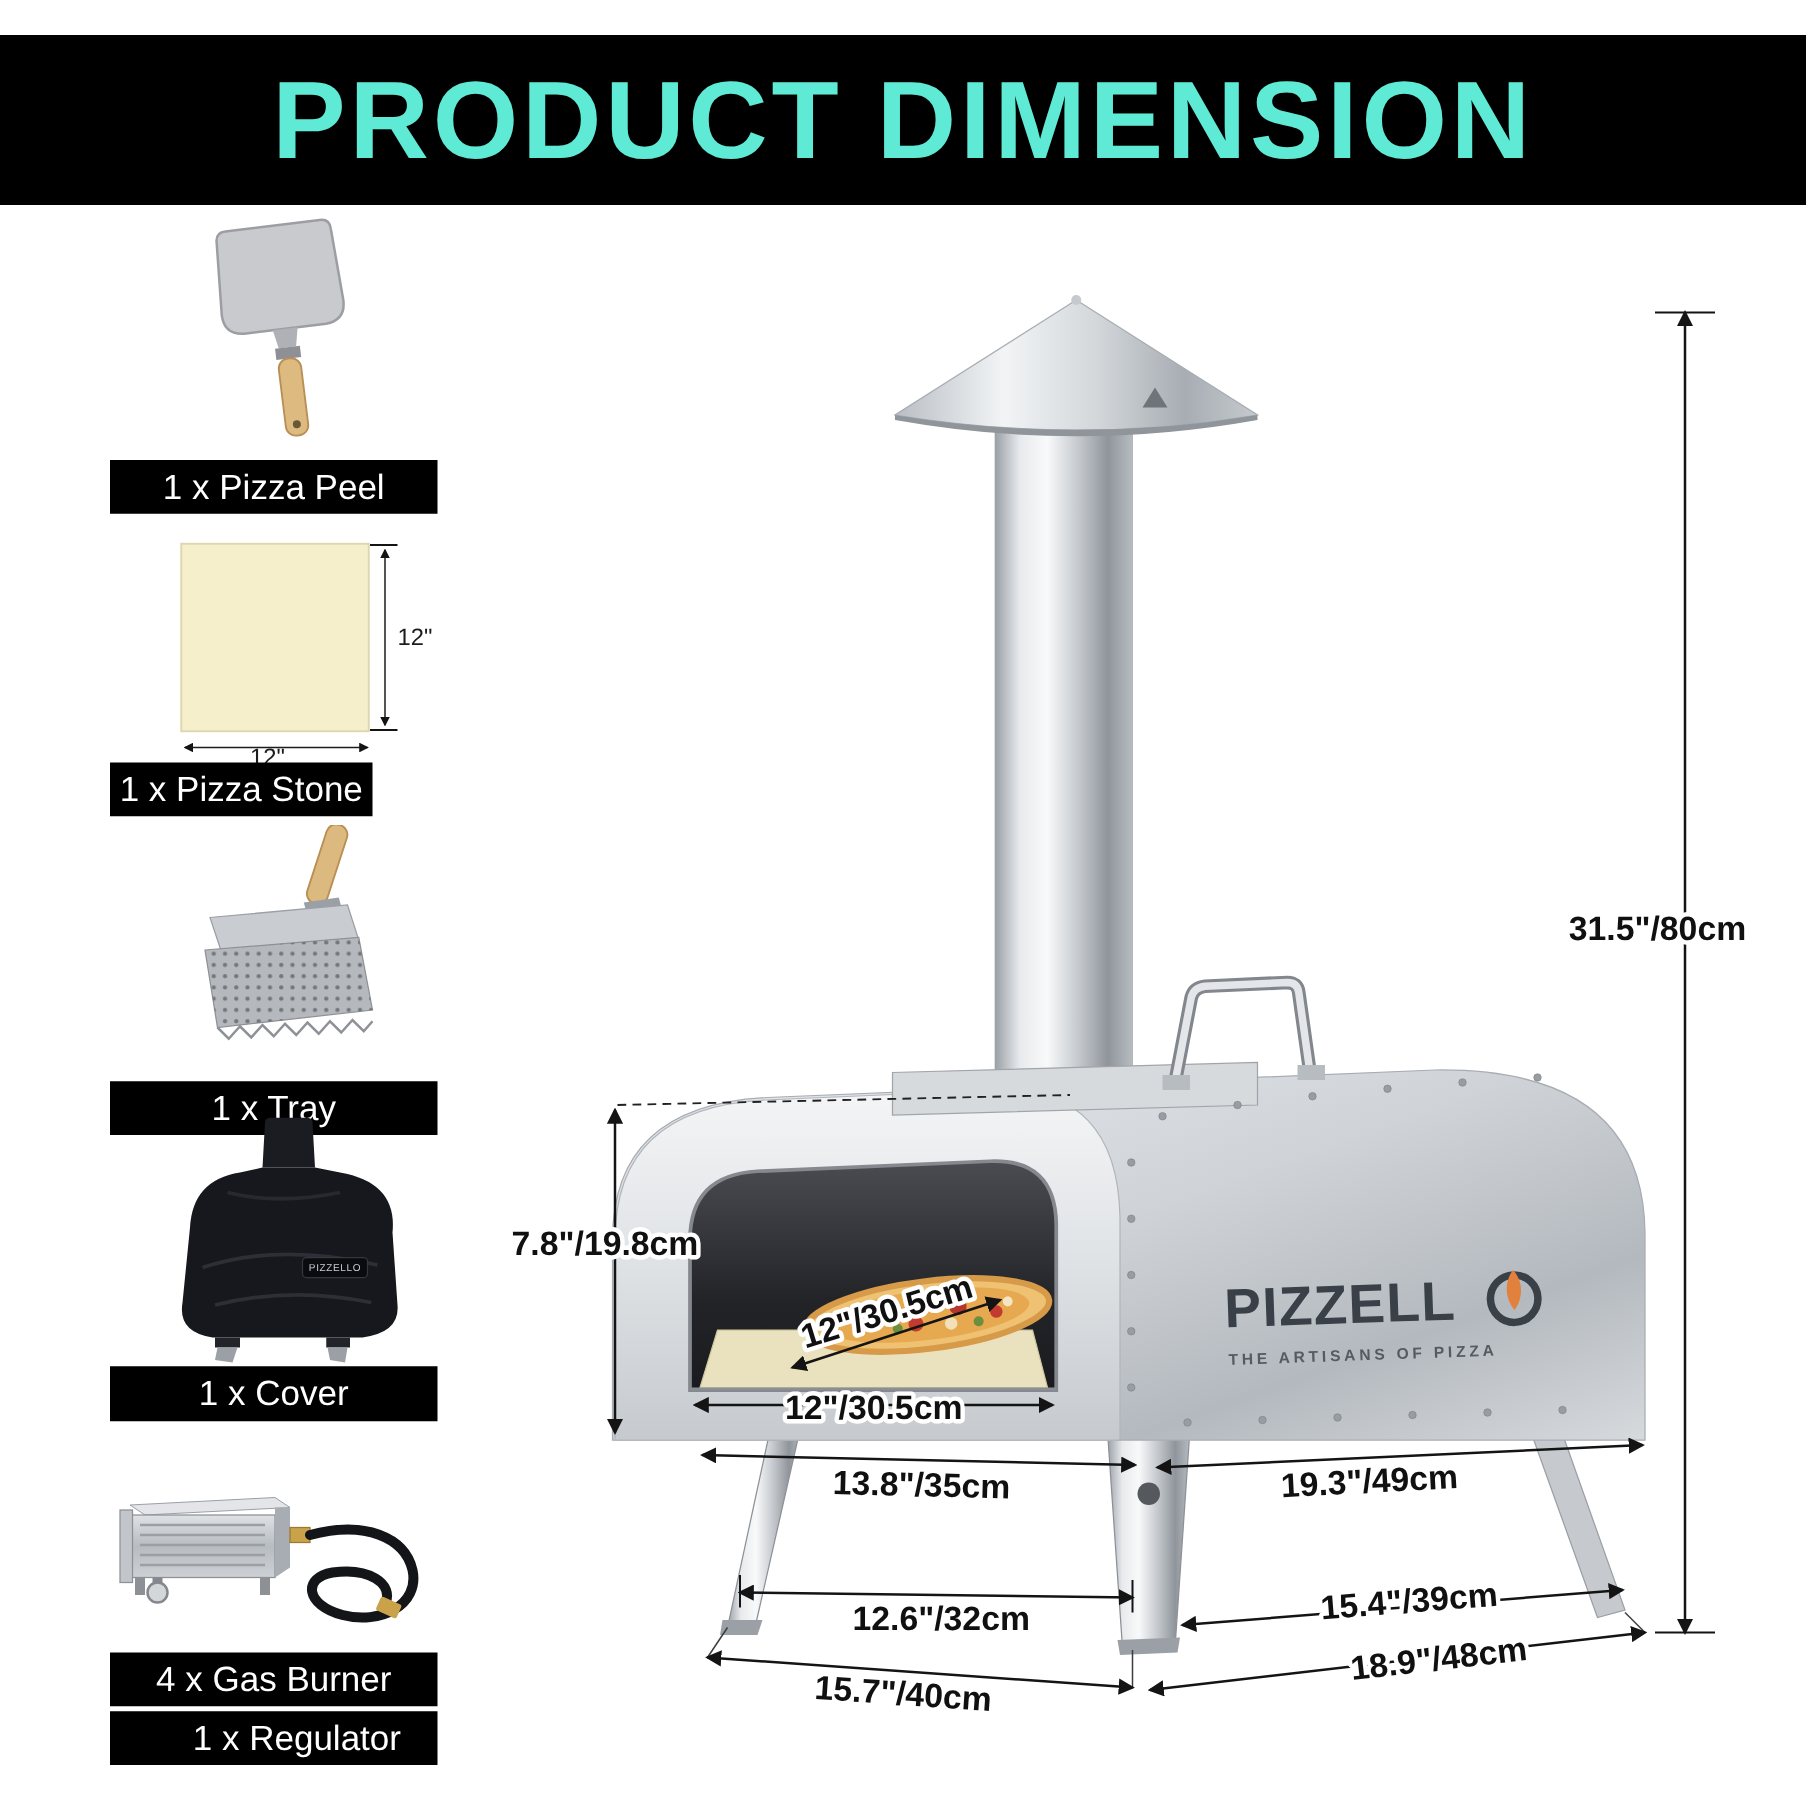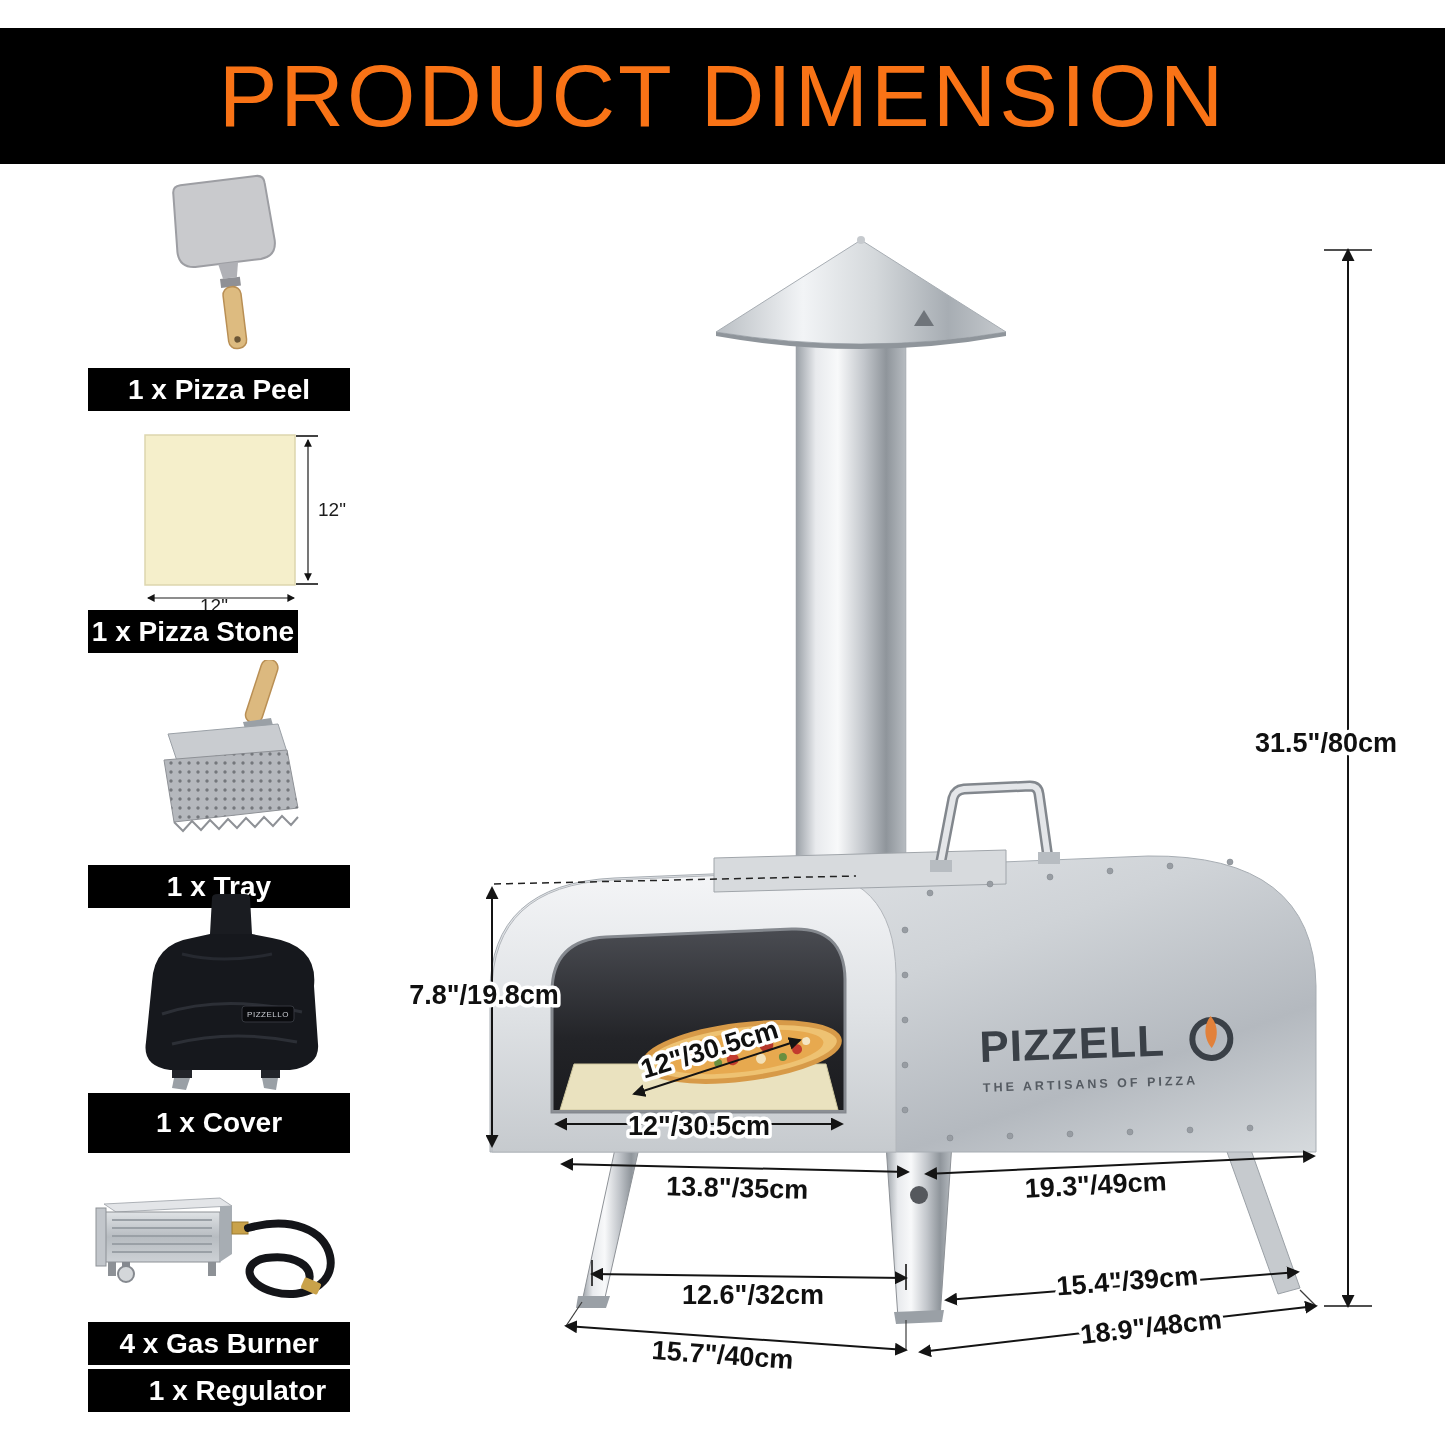--- a/index.html
+++ b/index.html
@@ -12,29 +12,29 @@
     overflow: hidden;
   }
   .scene { position: absolute; left: 0; top: 0; }
   .banner {
     position: absolute; left: 0; top: 28px;
     width: 1445px; height: 136px;
     background: #000;
     display: flex; align-items: center; justify-content: center;
   }
   .banner h1 {
-    margin: 0; color: #f97316;
-    font-size: 88px; font-weight: 400; letter-spacing: 3px;
+    margin: 0; color: #5eead4;
+    font-size: 88px; font-weight: 700; letter-spacing: 3px;
     white-space: nowrap;
   }
   .acc { position: absolute; }
   .label-bar {
     position: absolute;
     background: #000; color: #fff;
-    font-size: 28px; font-weight: 700;
+    font-size: 28px; font-weight: 400;
     display: flex; align-items: center; justify-content: center;
     white-space: nowrap;
   }
   .dim {
     font-family: "Liberation Sans", sans-serif;
     font-size: 27px; font-weight: 700; fill: #101010;
     paint-order: stroke; stroke: #ffffff; stroke-width: 7px; stroke-linejoin: round;
     text-anchor: middle;
   }
   .dim-small {
@@ -293,21 +293,21 @@
     <path d="M 50,150 Q 110,135 175,148" fill="none" stroke="#2c2f36" stroke-width="3"></path>
     <path d="M 60,60 Q 100,70 150,60" fill="none" stroke="#262930" stroke-width="3"></path>
     <rect x="120" y="112" width="52" height="16" rx="3" fill="#0a0b0e" stroke="#34373e" stroke-width="1"></rect>
     <text class="patch-text" x="146" y="123">PIZZELLO</text>
     <rect x="50" y="176" width="20" height="8" fill="#22242a"></rect>
     <rect x="139" y="176" width="19" height="8" fill="#22242a"></rect>
     <polygon points="52,184 68,184 64,196 50,194" fill="#9aa0a6"></polygon>
     <polygon points="140,184 156,184 154,196 142,194" fill="#9aa0a6"></polygon>
   </svg>
 </div>
-<div class="label-bar" style="left:88px; top:1093px; width:262px; height:60px;text-align:right;">1 x Cover</div>
+<div class="label-bar" style="left:88px; top:1093px; width:262px; height:44px;text-align:right;">1 x Cover</div>
 
 <div class="acc" style="left:92px; top:1168px; width:262px; height:148px;">
   <svg width="262" height="148" viewBox="0 0 262 148">
     <path d="M 12,36 L 128,30 L 140,38 L 24,44 Z" fill="#e3e5e8" stroke="#9aa0a6" stroke-width="0.8"></path>
     <rect x="12" y="44" width="116" height="50" fill="url(#steelH)" stroke="#8d9196" stroke-width="1"></rect>
     <polygon points="128,38 140,38 140,86 128,94" fill="#a7adb3"></polygon>
     <line x1="20" y1="52" x2="120" y2="52" stroke="#9aa0a6" stroke-width="2"></line>
     <line x1="20" y1="60" x2="120" y2="60" stroke="#9aa0a6" stroke-width="2"></line>
     <line x1="20" y1="68" x2="120" y2="68" stroke="#9aa0a6" stroke-width="2"></line>
     <line x1="20" y1="76" x2="120" y2="76" stroke="#9aa0a6" stroke-width="2"></line>

